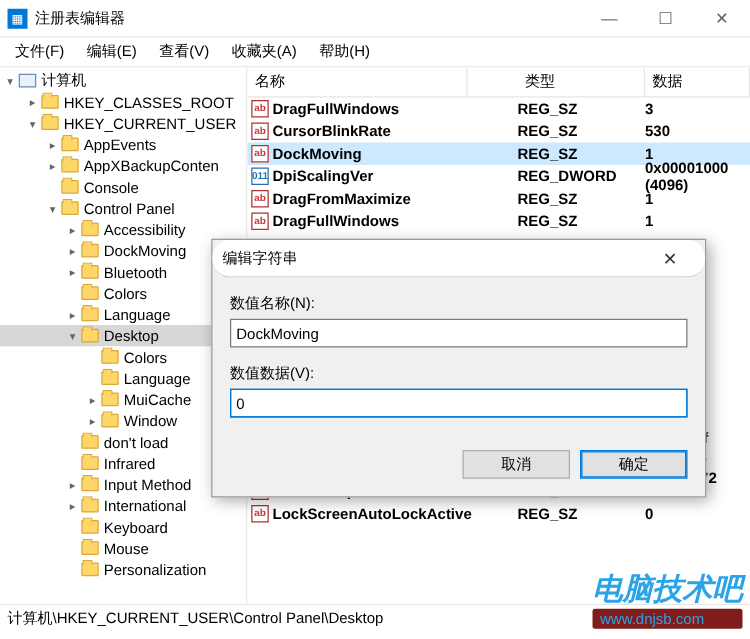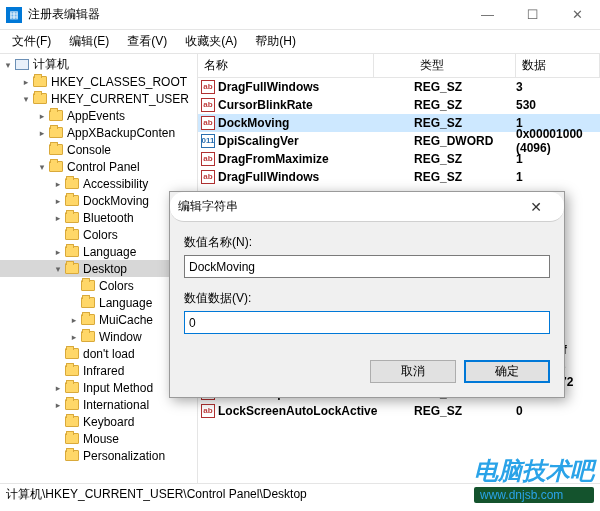--- a/index.html
+++ b/index.html
@@ -37,21 +37,21 @@
 .dlg-close { width:40px; height:100%; display:flex; align-items:center; justify-content:center; font-size:14px; color:#333;}
 .dlg-body { padding:12px 14px 14px 14px; }
 .dlg-label { font-size:12px; margin-bottom:4px; }
 .dlg-input { width:100%; height:23px; border:1px solid #7a7a7a; background:#fff; padding:0 4px; font-size:12px; margin-bottom:12px; }
 .dlg-input.focus { border:1px solid #0078d7; outline:1px solid #0078d7; outline-offset:-1px;}
 .dlg-btns { display:flex; justify-content:flex-end; gap:8px; padding:0 14px 14px 0;}
 .dlg-btn { width:86px; height:23px; border:1px solid #adadad; background:#e1e1e1; font-size:12px; display:flex; align-items:center; justify-content:center;}
 .dlg-btn.primary { border:1px solid #0078d7; outline:1px solid #0078d7; outline-offset:-2px; background:#e1e1e1;}
 .watermark { position:absolute; right:6px; bottom:8px; text-align:left; pointer-events:none; }
 .watermark .l1 { font-size:24px; font-weight:bold; color:#2aa3e8; font-style:italic; text-shadow:1px 1px 0 #fff; }
-.watermark .l2 { font-size:12px; color:#2aa3e8; background:#14532d; padding:1px 6px; border-radius:2px;}
+.watermark .l2 { font-size:12px; color:#2aa3e8; background:#7f1d1d; padding:1px 6px; border-radius:2px;}
 </style>
 </head>
 <body>
 
 <div class="titlebar">
   <div class="app-icon">▦</div>
   <div class="title">注册表编辑器</div>
   <div class="winbtns">
     <div class="winbtn">—</div>
     <div class="winbtn">☐</div>

